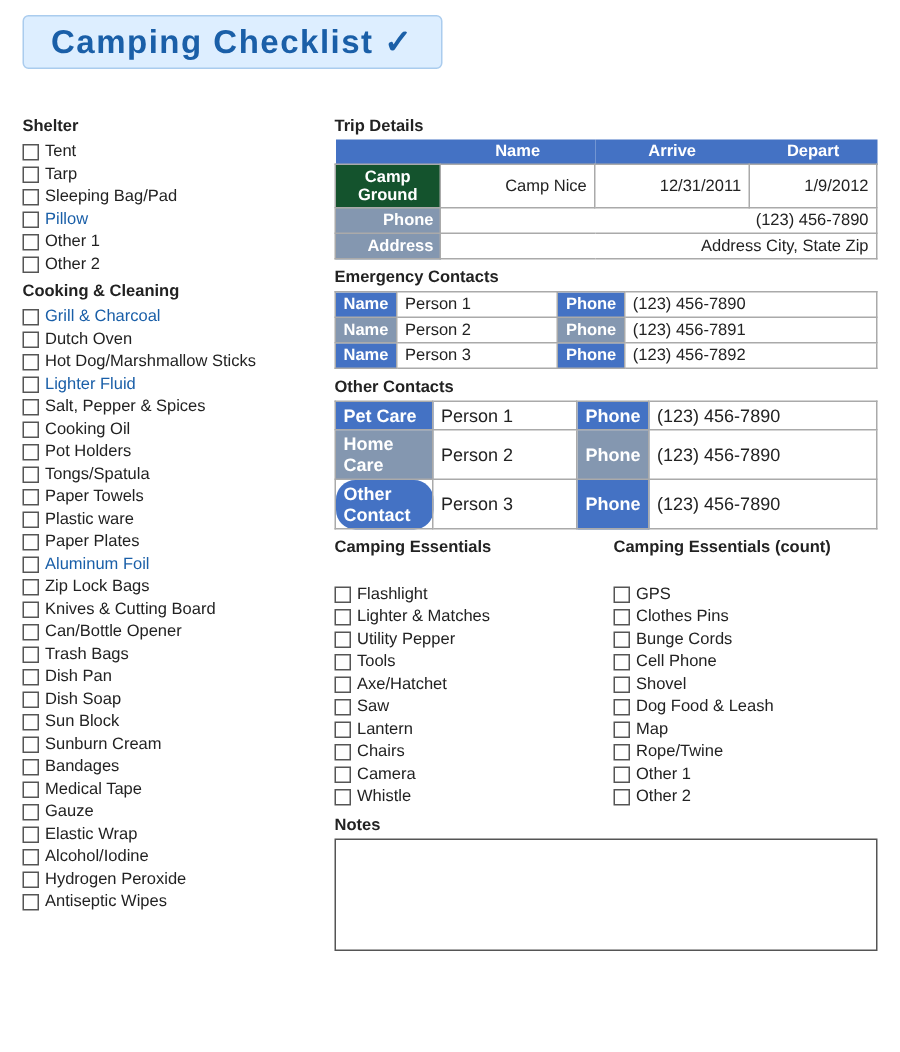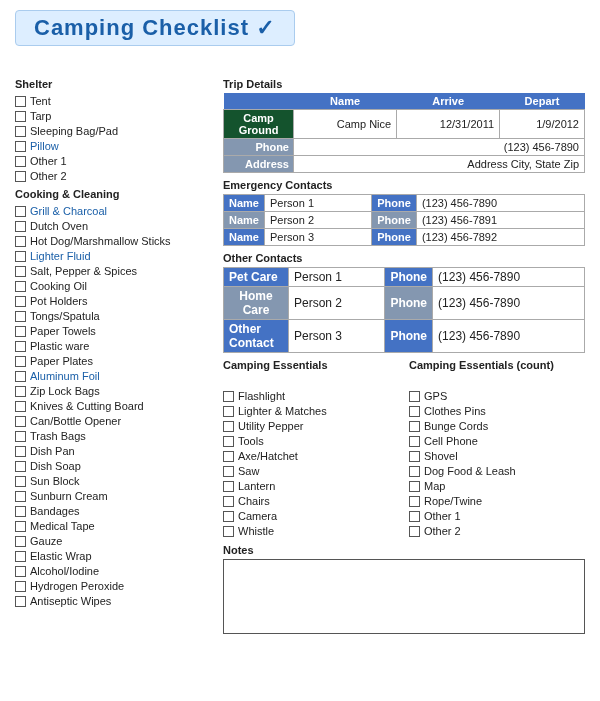--- a/index.html
+++ b/index.html
@@ -135,21 +135,21 @@
       border-collapse: collapse;
       width: 100%;
       font-size: 12px;
       margin-top: 2px;
     }
     .other-table td {
       padding: 2px 5px;
       border: 1px solid #aaa;
     }
     .other-table .r1 .name-cell { background: #4472c4; color: #fff; font-weight: bold; }
-    .other-table .r2 .name-cell { background: #8497b0; color: #fff; font-weight: bold; text-align: center; }
+    .other-table .r2 .name-cell { background: #8497b0; color: #fff; font-weight: bold; }
     .other-table .r3 .name-cell { background: #4472c4; color: #fff; font-weight: bold; }
     .other-table .r1 .phone-label { background: #4472c4; color: #fff; font-weight: bold; }
     .other-table .r2 .phone-label { background: #8497b0; color: #fff; font-weight: bold; }
     .other-table .r3 .phone-label { background: #4472c4; color: #fff; font-weight: bold; }
 
     
     .essentials-row {
       display: flex;
       gap: 10px;
       margin-top: 4px;
@@ -396,21 +396,21 @@
             <td class="phone-label" style="background:#4472c4;color:#fff;font-weight:bold;width:40px;">Phone</td>
             <td>(123) 456-7890</td>
           </tr>
           <tr class="r2">
             <td class="name-cell" style="background:#8497b0;color:#fff;font-weight:bold;">Home Care</td>
             <td>Person 2</td>
             <td class="phone-label" style="background:#8497b0;color:#fff;font-weight:bold;">Phone</td>
             <td>(123) 456-7890</td>
           </tr>
           <tr class="r3">
-            <td class="name-cell" style="background:#4472c4;color:#fff;font-weight:bold;">Other Contact</td>
+            <td class="name-cell" style="background:#4472c4;color:#fff;font-weight:bold;border-radius:13px;">Other Contact</td>
             <td>Person 3</td>
             <td class="phone-label" style="background:#4472c4;color:#fff;font-weight:bold;">Phone</td>
             <td>(123) 456-7890</td>
           </tr>
         </tbody>
       </table>
 
       <div class="essentials-row section-gap">
         <div class="essentials-col">
           <div class="essentials-col-title">Camping Essentials</div>

